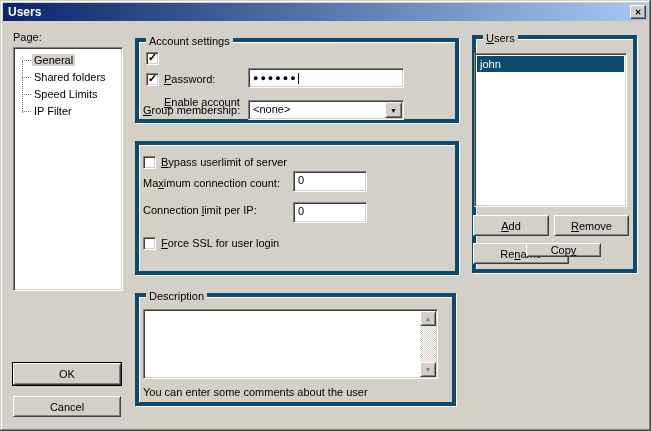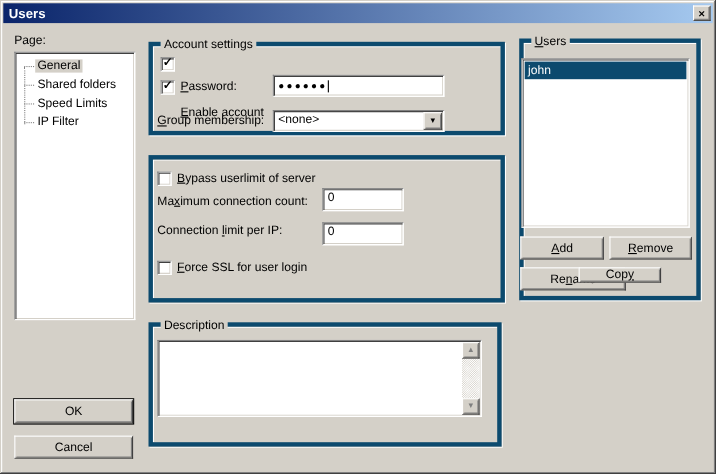--- a/index.html
+++ b/index.html
@@ -185,20 +185,21 @@
     <span></span>
     <div class="scrollbar">
       <div class="sb-btn sb-up">
           <span>▲</span>
         </div>
       <div class="sb-btn sb-down">
           <span>▼</span>
         </div>
     </div>
   </div>
+  <div class="label" style="left:143px; top:386px;">You can enter some comments about the user</div>
 
   <div class="groupbox" style="left:472px; top:35px; width:165px; height:238px;">
     <span class="legend mn"><span></span><u>U</u><span>sers</span></span>
   </div>
   <div class="users-list sunken">
     <div class="list-row selected">
       <span>john</span>
     </div>
   </div>
   <div class="btn mn" style="left:473px; top:215px; width:76px; height:21px;">

